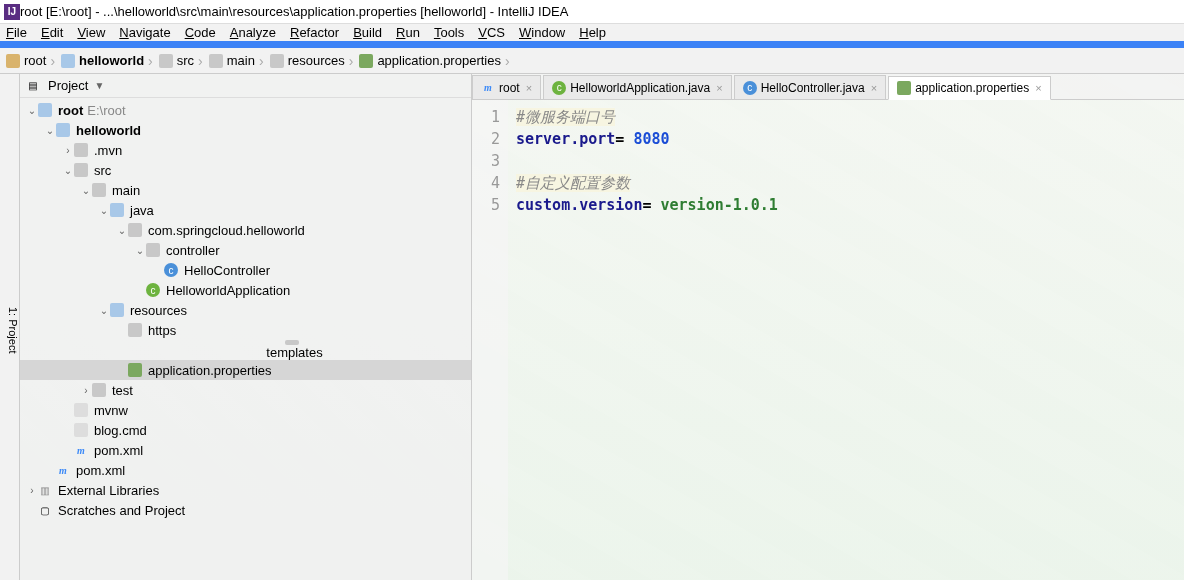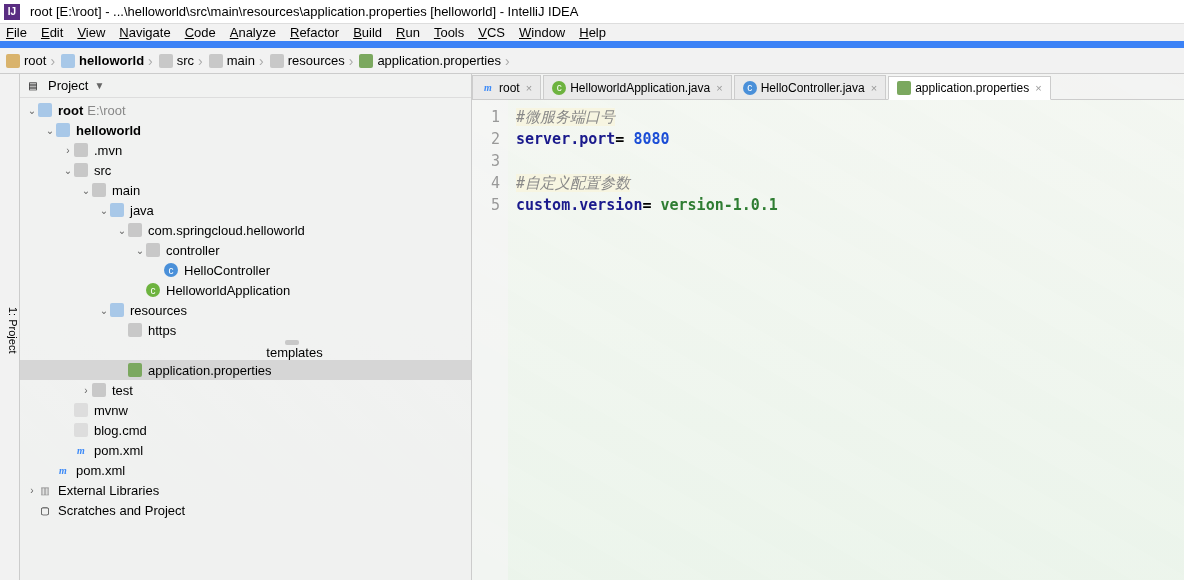--- a/index.html
+++ b/index.html
@@ -1,18 +1,18 @@
 <!DOCTYPE html>
 <html><head>
 <meta charset="utf-8">
 <style>
 * { box-sizing: border-box; margin: 0; padding: 0; }
 body { font-family: "Segoe UI", Arial, sans-serif; font-size: 13px; color: #000; background: #f0f0f0; width: 1184px; height: 580px; overflow: hidden; position: relative; }
 .titlebar { background: #fff; height: 24px; display: flex; align-items: center; padding: 0 4px; border-bottom: 1px solid #ddd; }
-.titlebar .icon { width: 16px; height: 16px; background: #5a2d82; color: #fff; font-size: 10px; display: flex; align-items: center; justify-content: center; margin-right: 10px; font-weight: bold; }
+.titlebar .icon { width: 16px; height: 16px; background: #5a2d82; color: #fff; font-size: 10px; display: flex; align-items: center; justify-content: center; margin-right: 0; font-weight: bold; }
 .titlebar .title { font-size: 13px; }
 .menubar { background: #f2f2f2; height: 24px; display: flex; align-items: center; padding: 0 6px; border-bottom: 7px solid #3b82f6; }
 .menubar span { margin-right: 14px; cursor: pointer; }
 .menubar span u { text-decoration: underline; }
 .navbar { background: #f2f2f2; height: 26px; display: flex; align-items: center; padding: 0 6px; border-bottom: 1px solid #ccc; }
 .crumb { display: flex; align-items: center; margin-right: 2px; }
 .crumb .sep { color: #aaa; margin: 0 4px; font-size: 14px; }
 .fico { width: 14px; height: 14px; display: inline-flex; align-items: center; justify-content: center; margin-right: 4px; font-size: 10px; }
 .fico.folder { background: #d9b36c; border-radius: 2px; }
 .fico.folder.blue { background: #a8c8e8; }

